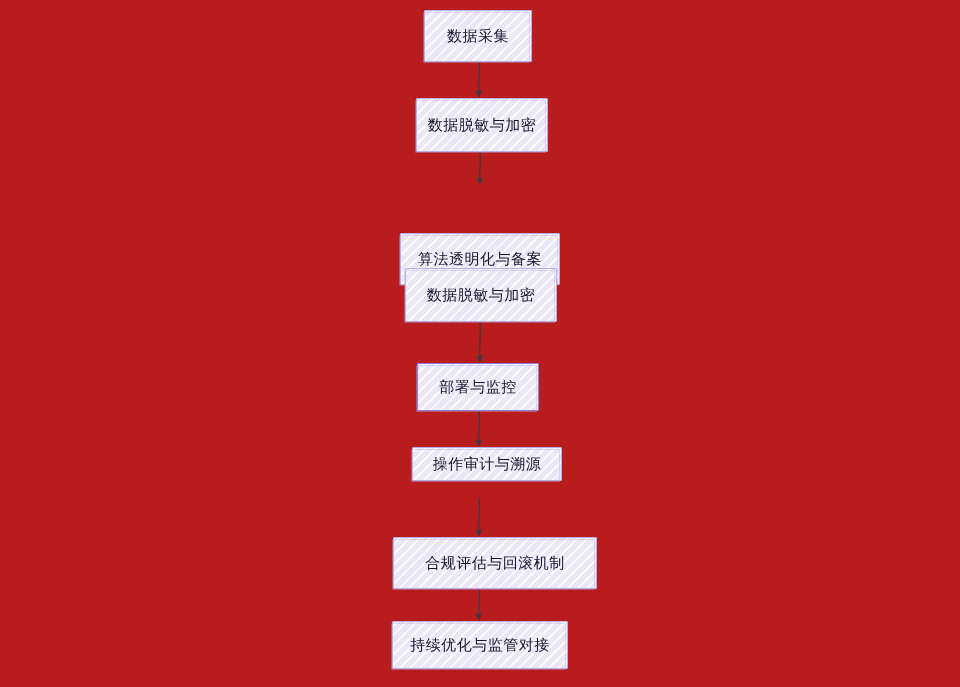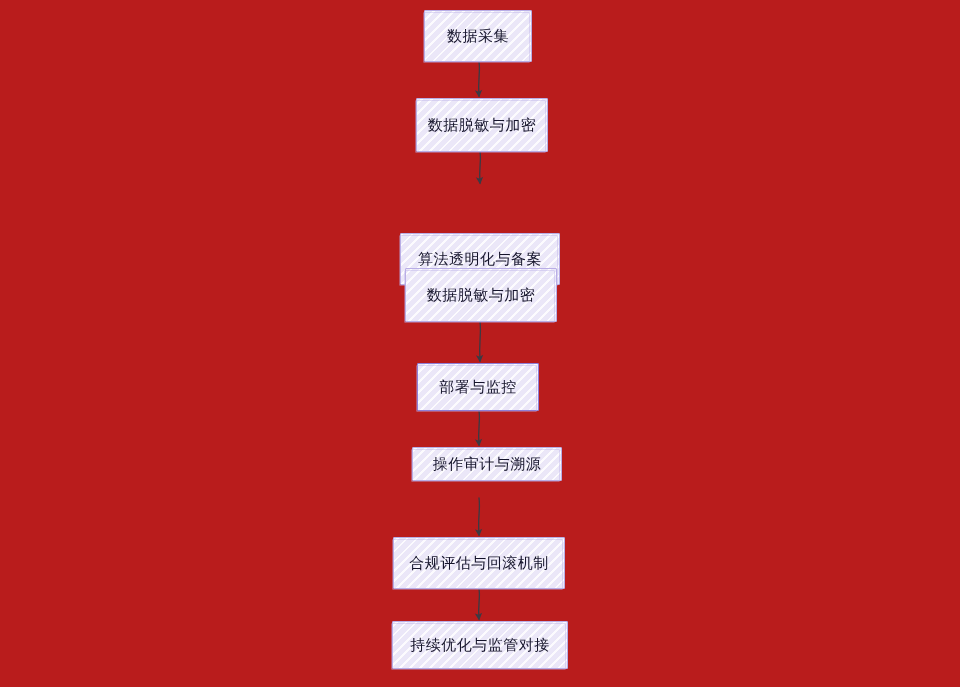--- a/index.html
+++ b/index.html
@@ -108,21 +108,21 @@
       </div>
       <div class="node-box" style="left: 405px; top: 268px; width: 152px; height: 54px;">
         <span class="node-label">数据脱敏与加密</span>
       </div>
       <div class="node-box emphasis" style="left: 417px; top: 363px; width: 122px; height: 48px; align-items: center;">
         <span class="node-label">部署与监控</span>
       </div>
       <div class="node-box" style="left: 412px; top: 447px; width: 150px; height: 34px; text-align: right;">
         <span class="node-label">操作审计与溯源</span>
       </div>
-      <div class="node-box" style="left: 393px; top: 537px; width: 172px; height: 52px;">
+      <div class="node-box" style="left: 393px; top: 537px; width: 204px; height: 52px;">
         <span class="node-label">合规评估与回滚机制</span>
       </div>
       <div class="node-box" style="left: 392px; top: 621px; width: 176px; height: 48px;">
         <span class="node-label">持续优化与监管对接</span>
       </div>
     </div>
 
 </div>
 
 </body></html>

